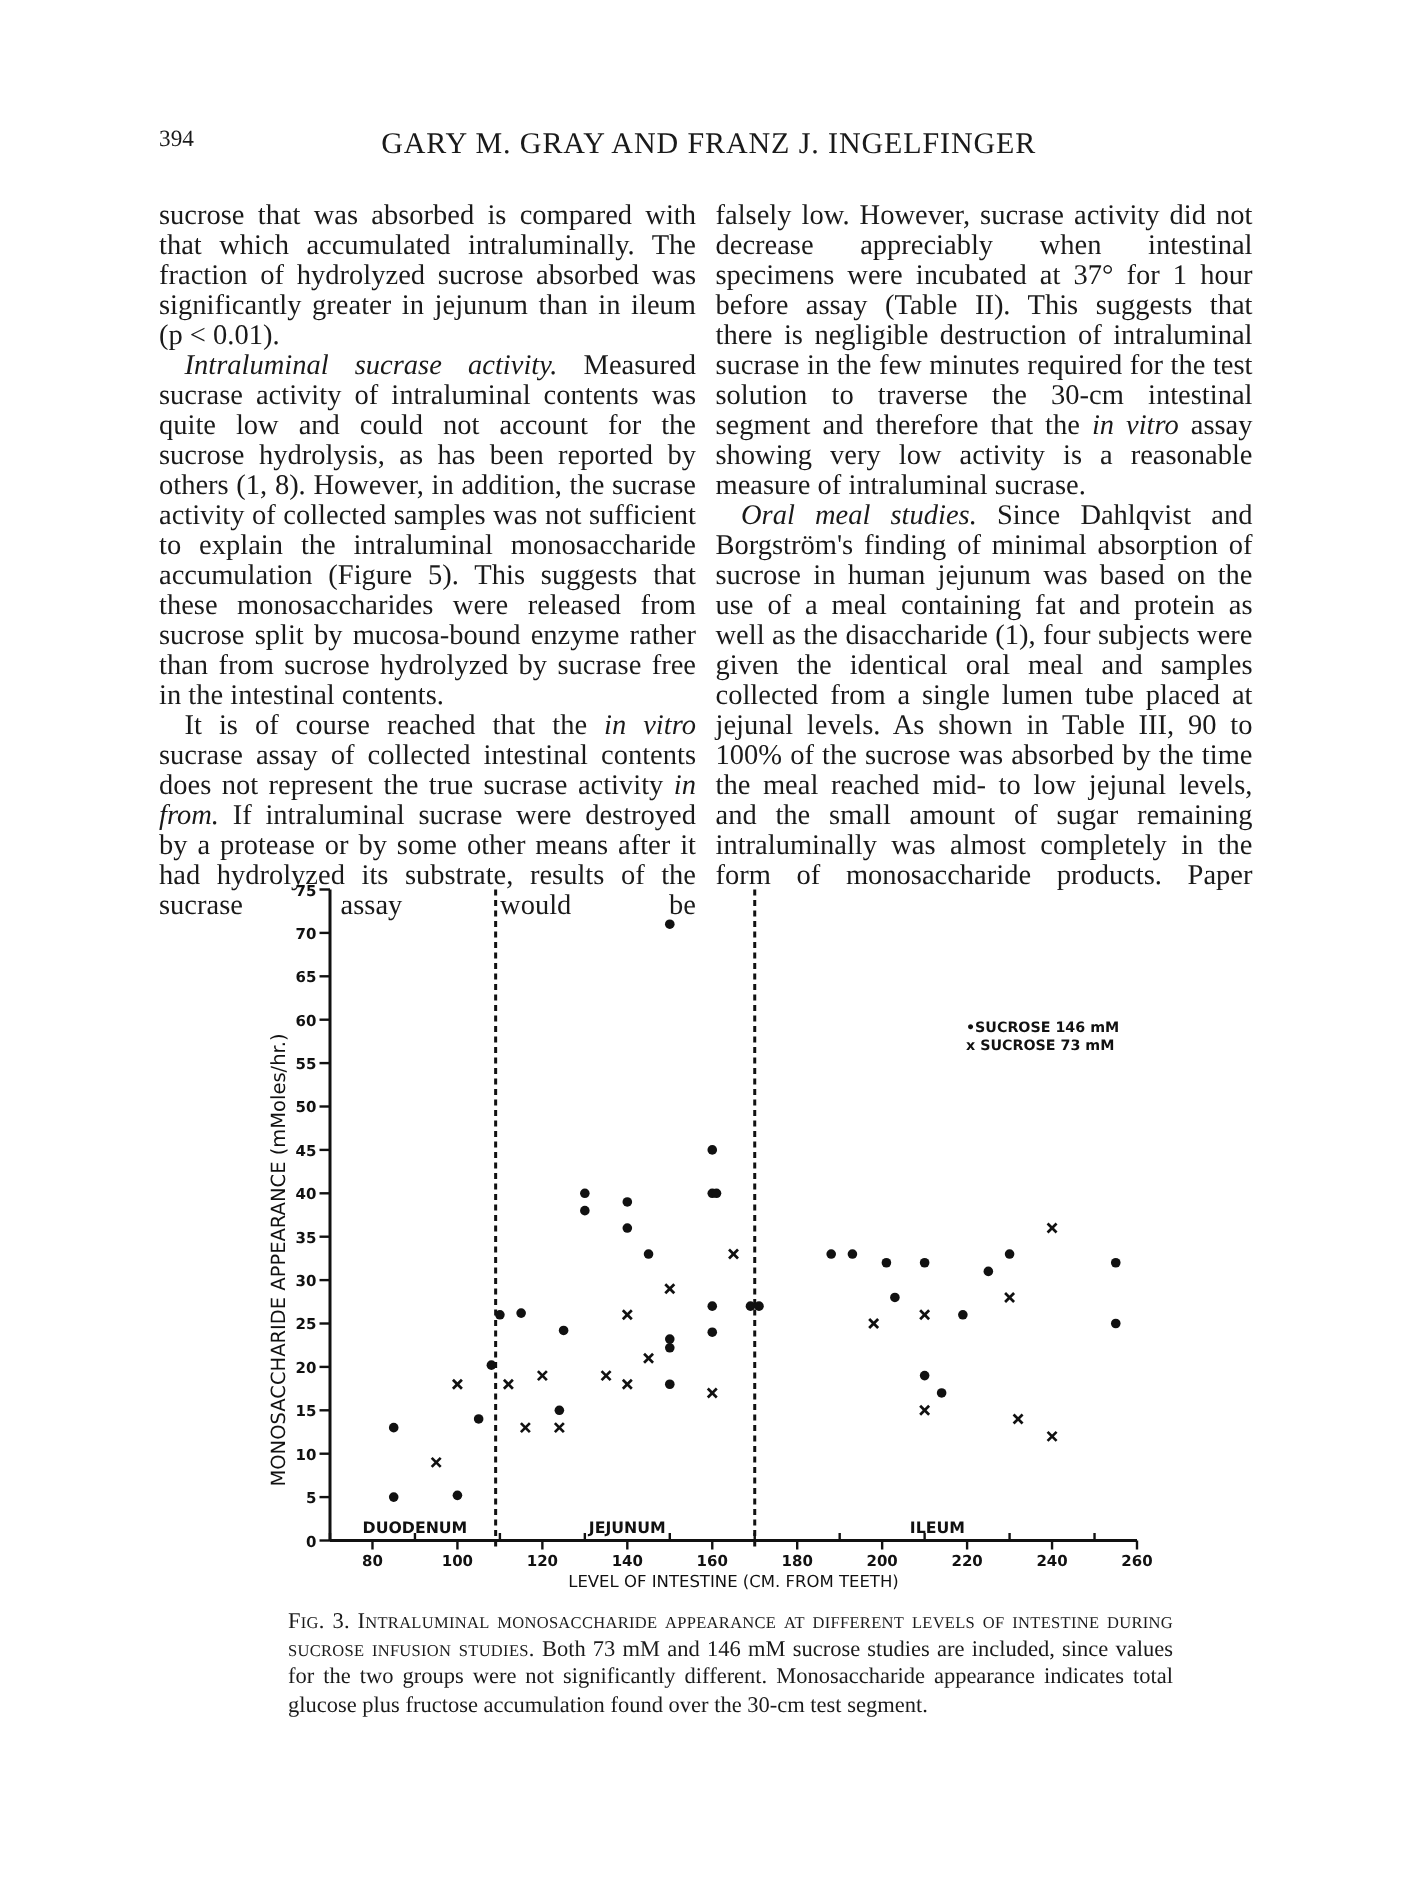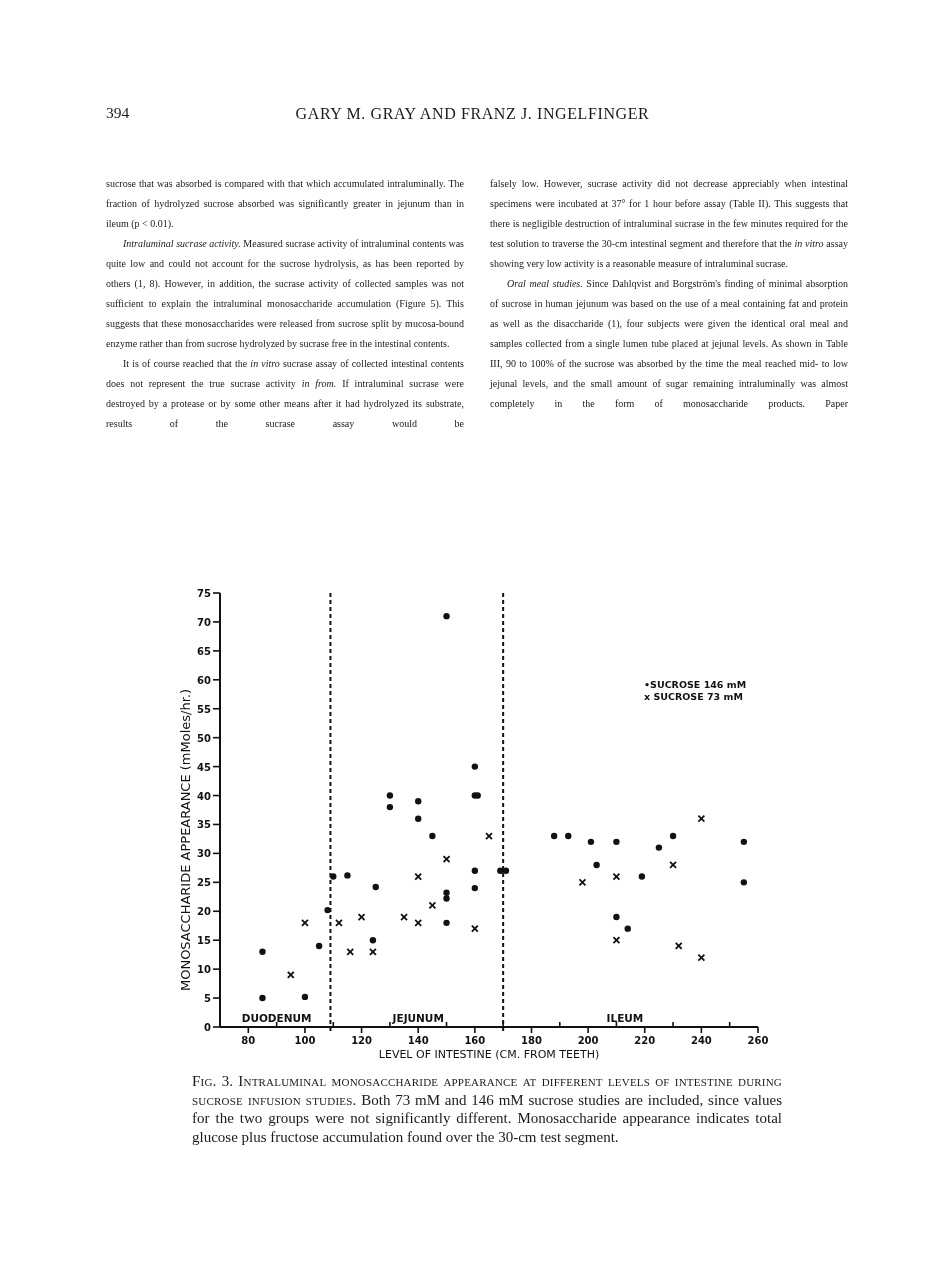--- a/index.html
+++ b/index.html
@@ -1,25 +1,25 @@
 <!DOCTYPE html>
 <html><head>
 <meta charset="utf-8">
 <style>
   html, body { margin: 0; padding: 0; background: #ffffff; }
   body { width: 936px; height: 1261px; position: relative; overflow: hidden;
          font-family: "Liberation Serif", "DejaVu Serif", serif; color: #1a1a1a; }
-  .running-head { position: absolute; top: 104px; left: 106px; width: 733px; height: 22px; font-size: 15.5px; }
+  .running-head { position: absolute; top: 84px; left: 106px; width: 733px; height: 22px; font-size: 15.5px; }
   .page-num { position: absolute; left: 0; top: 0; }
-  .head-title { position: absolute; left: 0; right: 0; text-align: center; letter-spacing: 0.6px; font-variant: small-caps; text-transform: uppercase; font-size: 16px; top: 1px;}
-  .col { position: absolute; top: 134px; width: 358px; font-size: 10px; line-height: 20px; text-align: justify; margin-top: 40px; }
+  .head-title { position: absolute; left: 0; right: 0; text-align: center; letter-spacing: 0.6px; font-variant: small-caps; text-transform: uppercase; font-size: 20px; top: 1px;}
+  .col { position: absolute; top: 134px; width: 358px; font-size: 19px; line-height: 20px; text-align: justify; }
   .col p { margin: 0; }
   .col p.indent { text-indent: 17px; }
   .col-left { left: 106px; }
-  .col-right { left: 490px; }
+  .col-right { left: 477px; }
   .col .last-line { text-align-last: justify; }
   em { }
   .figure { position: absolute; left: 170px; top: 580px; width: 620px; height: 480px; }
   .figure svg { position: absolute; left: 0; top: 0; }
   .chart-text { font-family: "DejaVu Sans", "Liberation Sans", sans-serif; font-weight: bold; fill: #111; }
   .caption { position: absolute; left: 192px; top: 1072px; width: 590px; font-size: 15px; line-height: 18.5px; text-align: justify; }
   .caption .sc { font-variant: small-caps; letter-spacing: 0.2px; }
 </style>
 </head>
 <body>

